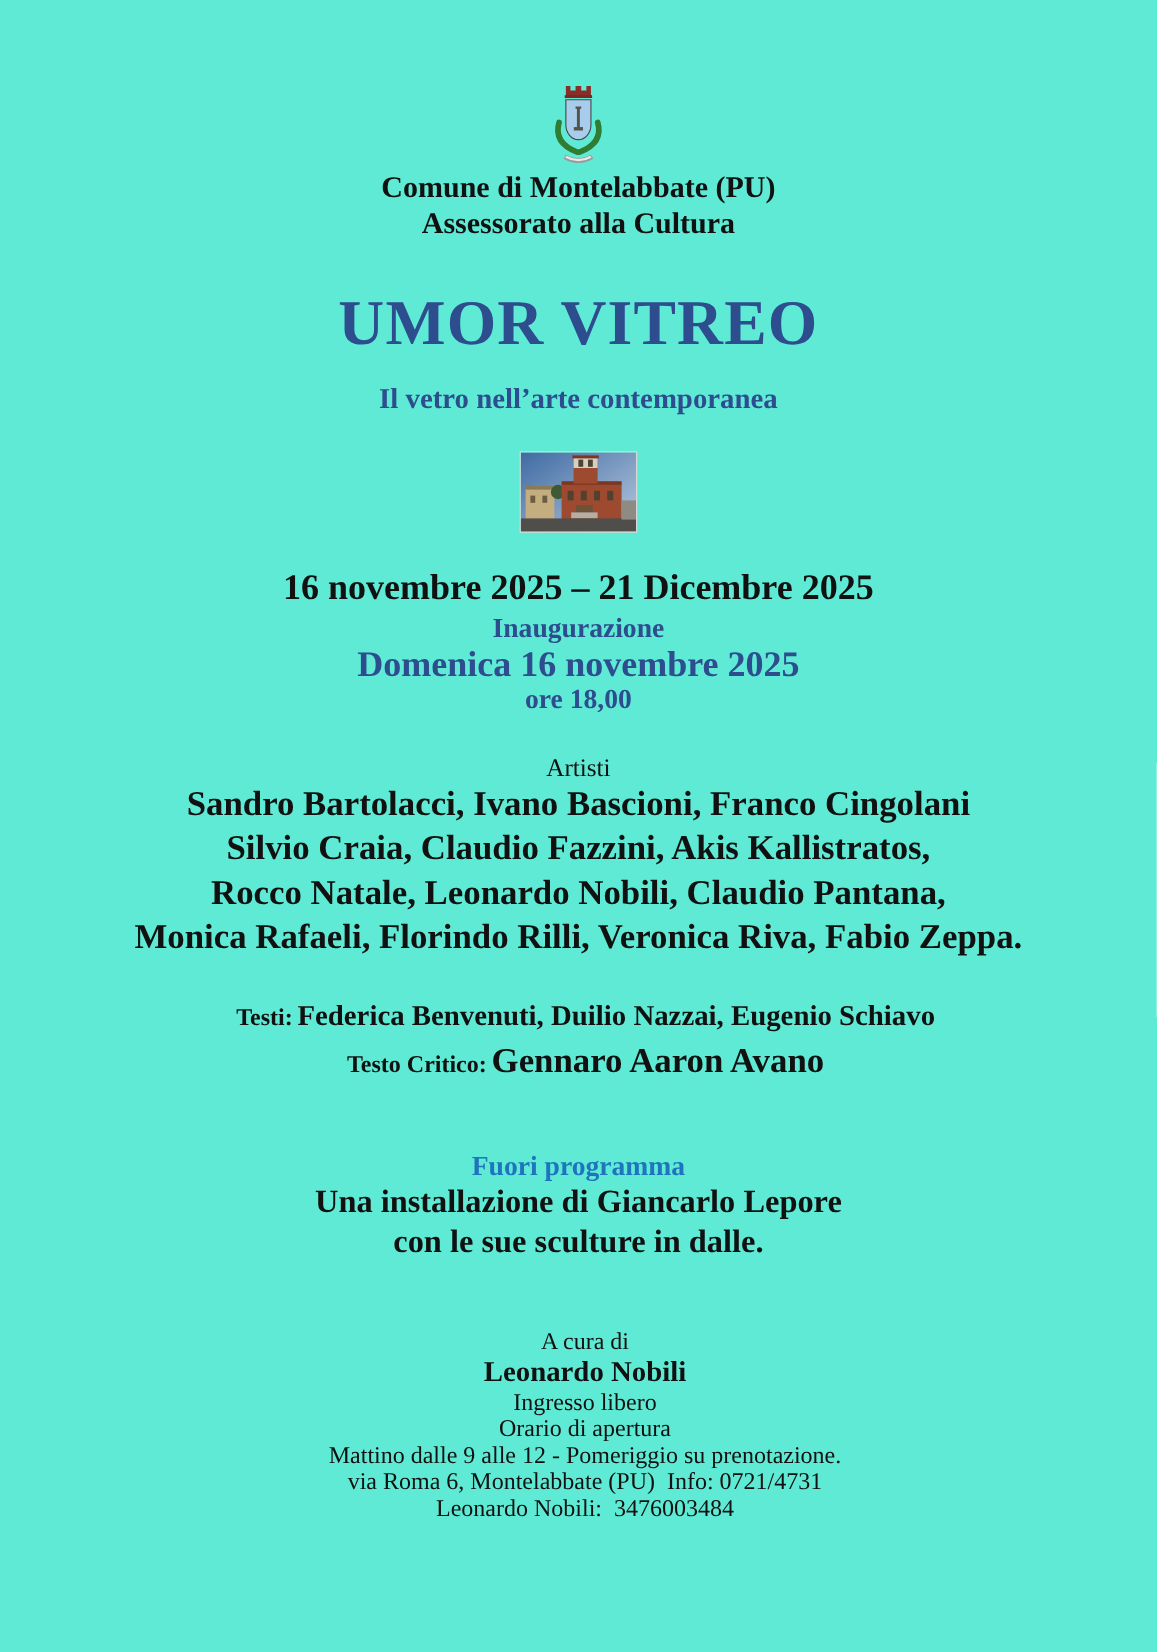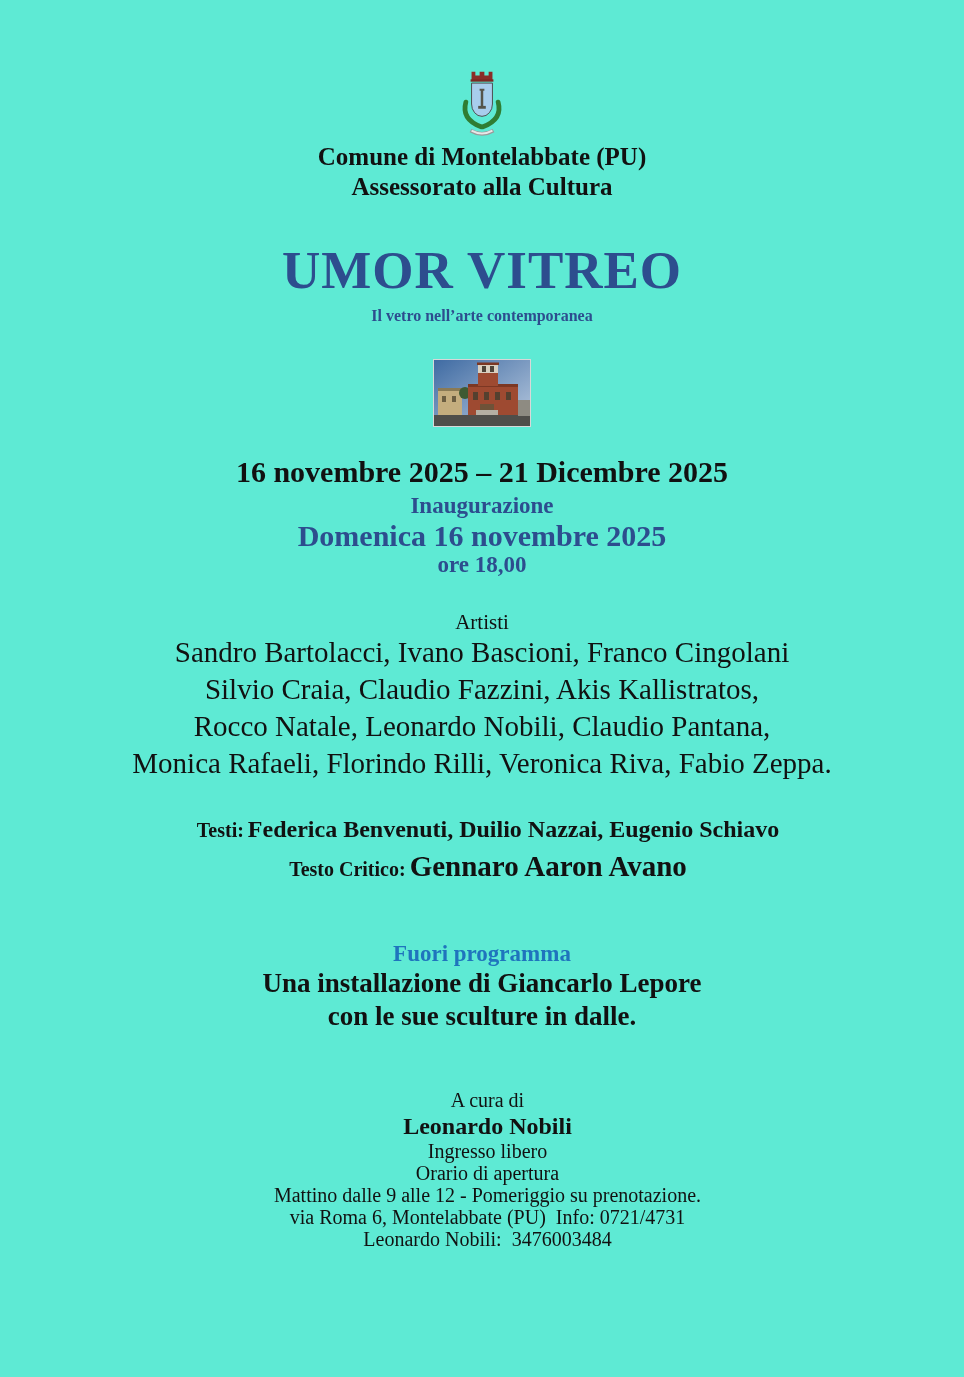--- a/index.html
+++ b/index.html
@@ -14,33 +14,33 @@
     overflow:hidden;
   }
   .header{padding-top:66px;}
   .crest{display:block;margin:0 auto;width:64px;height:76px;}
   .org-line{font-weight:bold;font-size:25px;line-height:30px;color:#111;}
   .title-block{margin-top:40px;}
   .main-title{
     font-size:53px;line-height:56px;font-weight:bold;
     color:#2d4d8e;letter-spacing:1px;margin:0;
   }
-  .subtitle{font-size:16px;line-height:30px;font-weight:bold;color:#2d4d8e;margin-top:3px;}
+  .subtitle{font-size:24px;line-height:30px;font-weight:bold;color:#2d4d8e;margin-top:20px;}
   .photo-wrap{margin-top:28px;}
   .building-photo{display:inline-block;width:96px;height:66px;border:1px solid #d8d8d8;}
   .venue{margin-top:16px;}
   .venue-line{font-size:26px;line-height:31px;font-weight:bold;color:#111;}
   .dates{margin-top:24px;}
   .date-range{font-size:30px;line-height:34px;font-weight:bold;color:#111;}
   .opening-label{font-size:23px;line-height:27px;font-weight:bold;color:#2d4d8e;margin-top:3px;}
   .opening-date{font-size:30px;line-height:33px;font-weight:bold;color:#2d4d8e;}
   .opening-time{font-size:23px;line-height:26px;font-weight:bold;color:#2d4d8e;}
   .artists{margin-top:32px;text-align:center;}
   .artists-heading{font-size:21px;line-height:24px;font-weight:normal;color:#111;}
-  .artist-line{font-size:29px;line-height:37px;font-weight:normal;color:#111;}
+  .artist-line{font-size:29px;line-height:37px;font-weight:bold;color:#111;}
   .texts-block{margin-top:30px;}
   .texts-line{line-height:34px;color:#111;padding-left:12px;}
   .texts-label{font-size:20px;font-weight:bold;}
   .texts-value{font-size:24px;font-weight:bold;}
   .critico-value{font-size:29px;font-weight:bold;}
   .fuori{margin-top:52px;}
   .fuori-heading{font-size:23px;line-height:27px;font-weight:bold;color:#1f74bd;}
   .fuori-line{font-size:27px;line-height:33px;font-weight:bold;color:#111;}
   .footer{margin-top:56px;padding-left:11px;}
   .curated-label{font-size:20px;line-height:23px;color:#111;}

